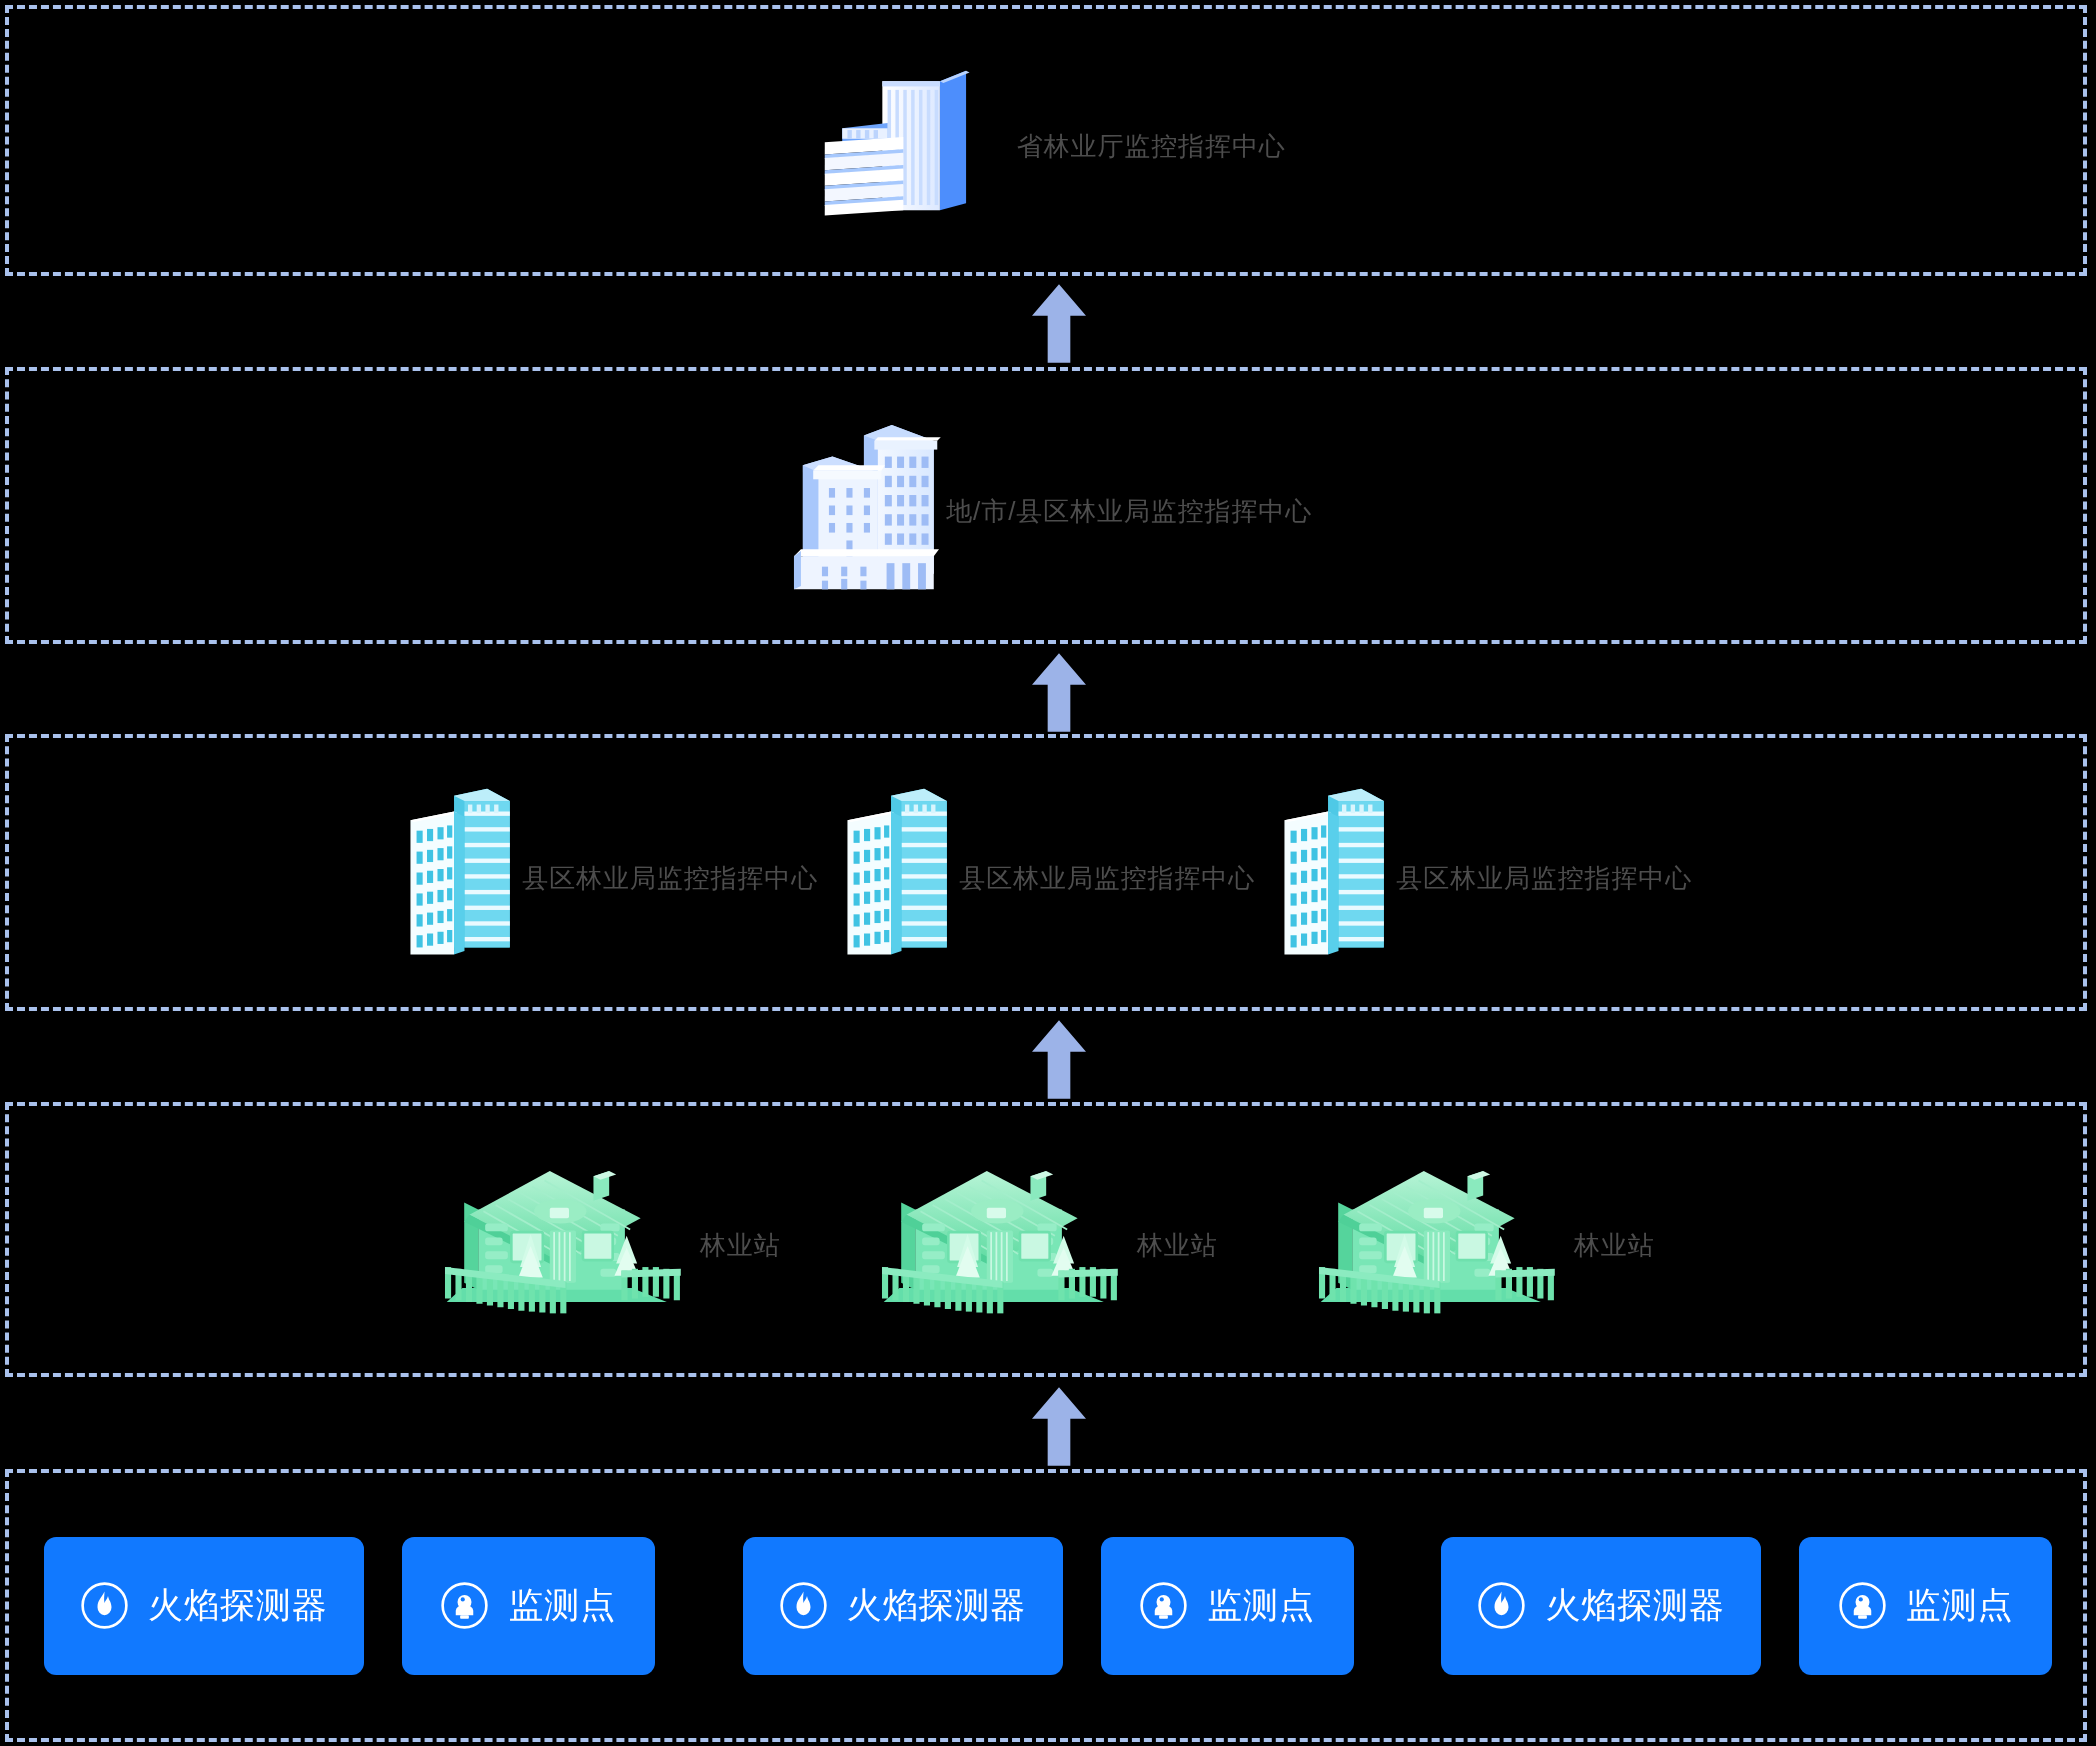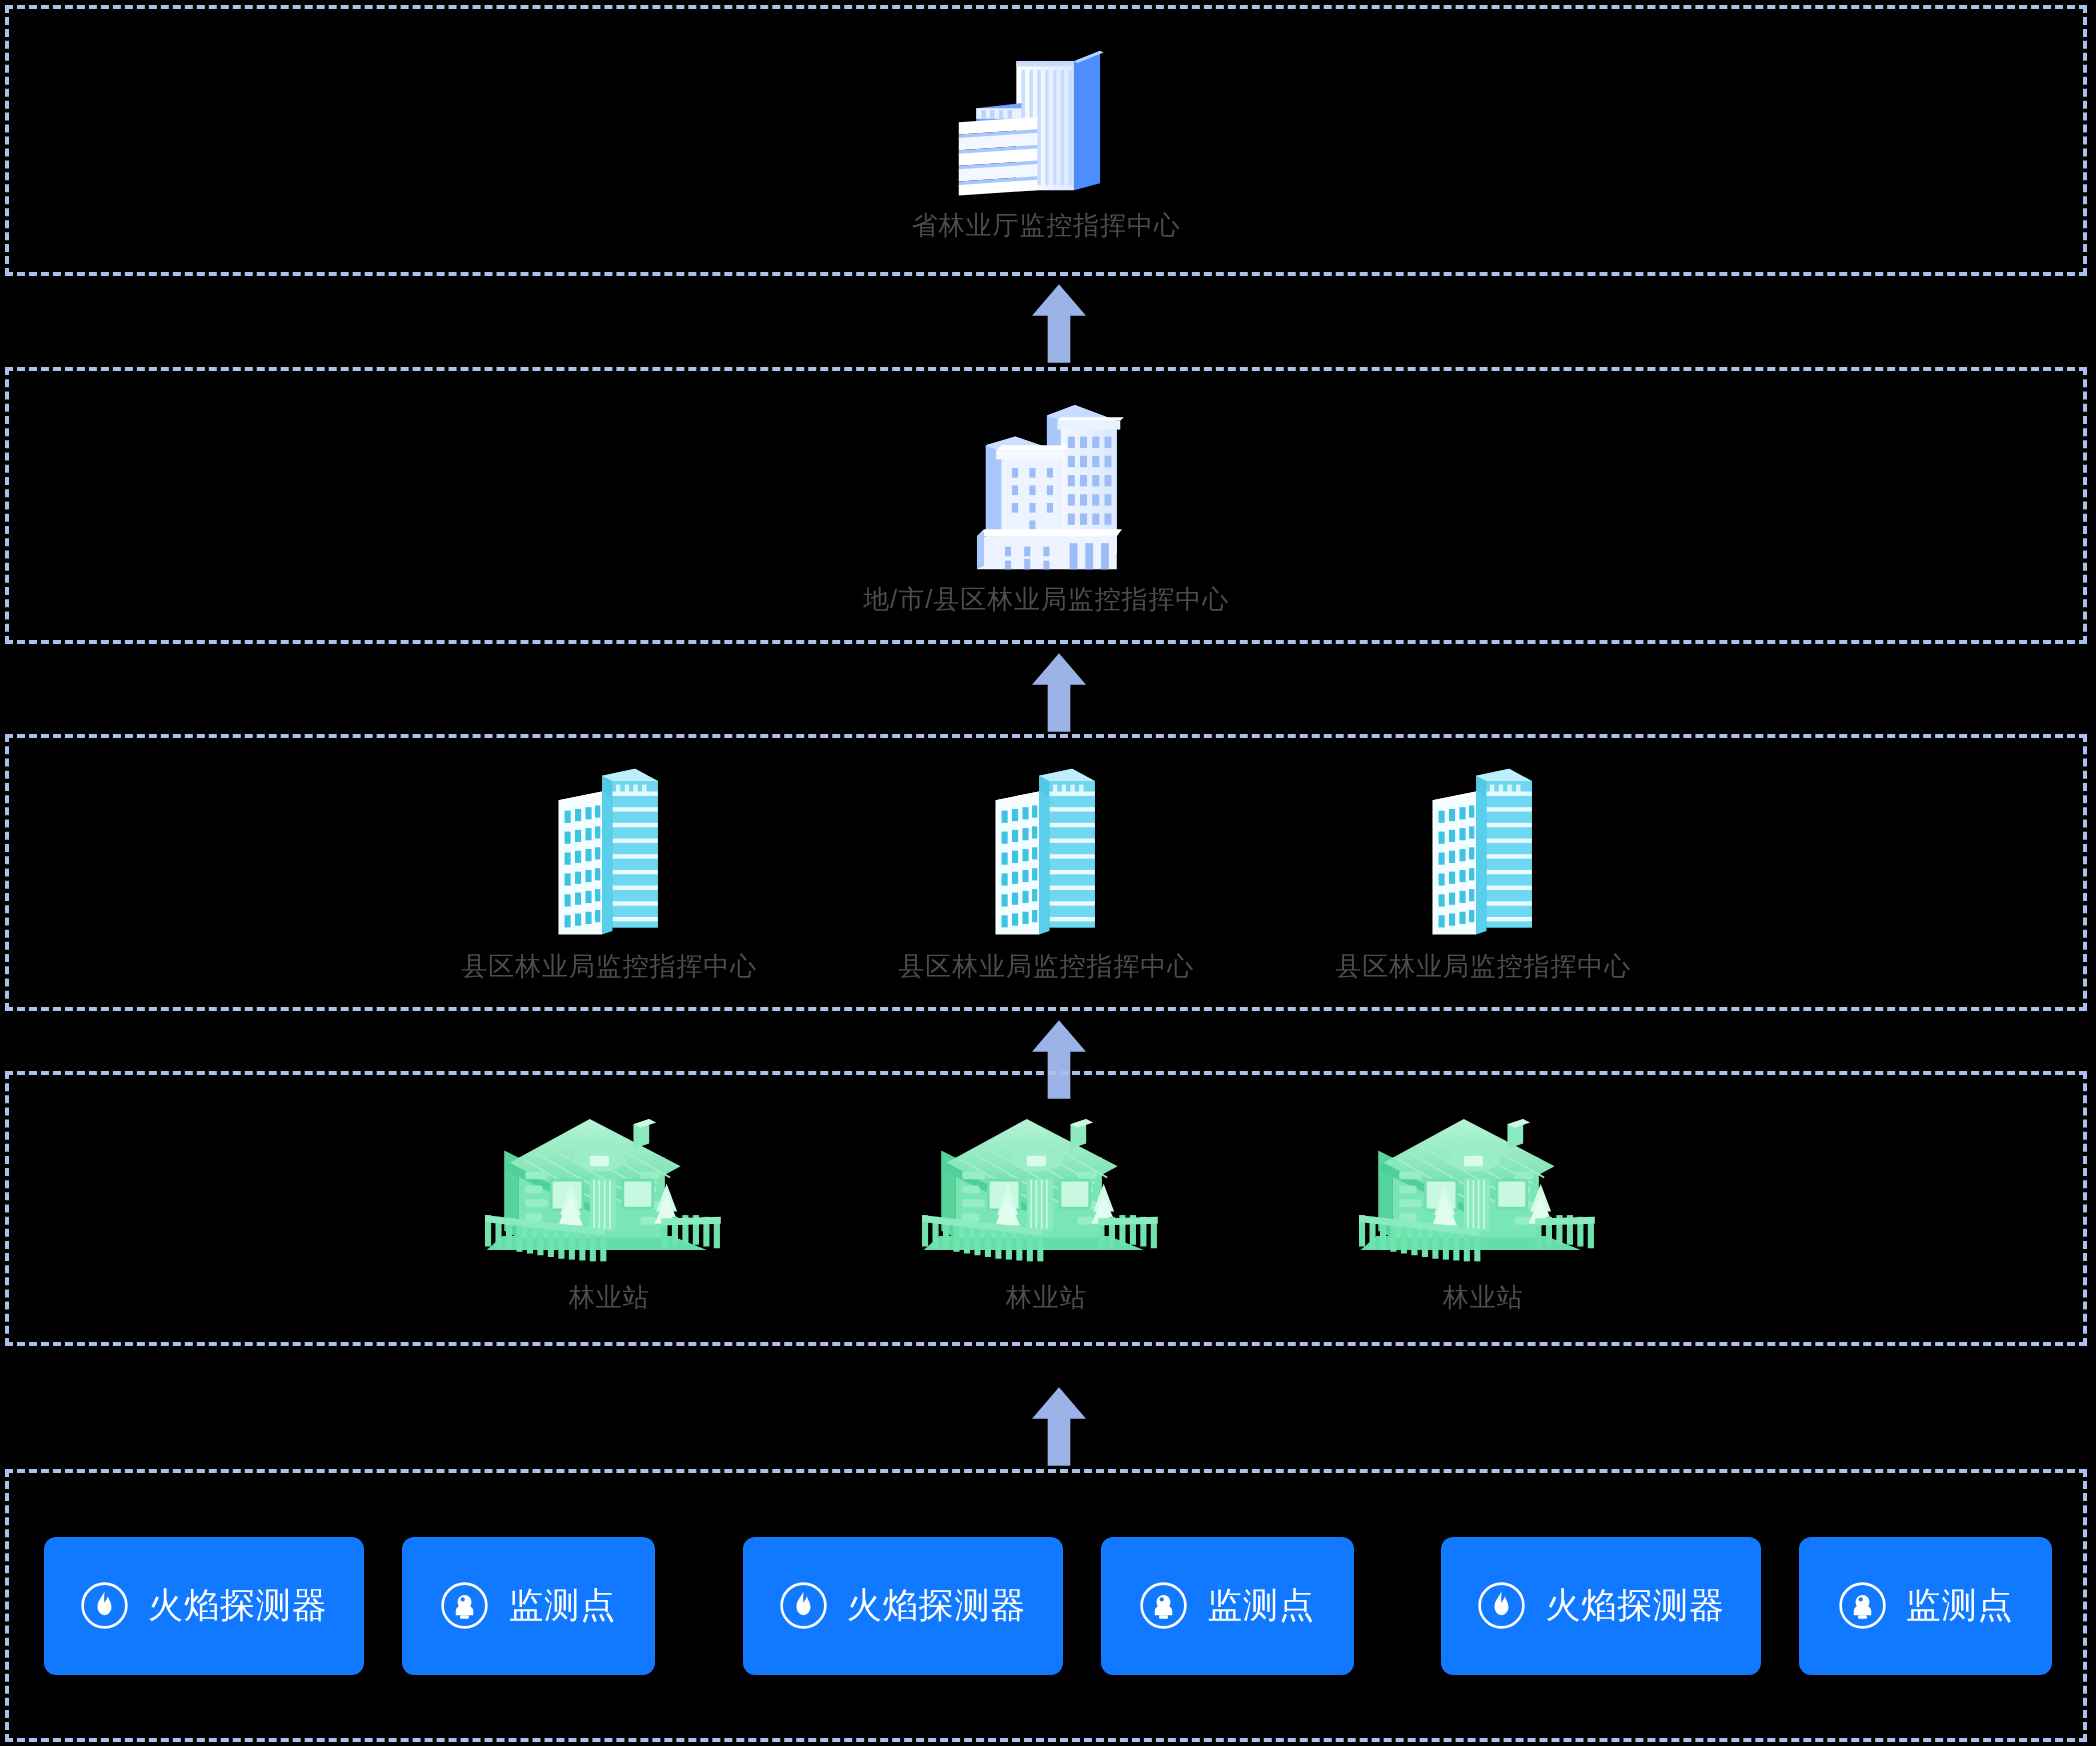--- a/index.html
+++ b/index.html
@@ -29,38 +29,38 @@
     position: absolute;
     left: 5.2px;
     width: 2082px;
     box-sizing: border-box;
     border: 4.4px dashed #a9c1ec;
     background: transparent;
   }
   .tier-1 { top: 5.2px;    height: 271px; }
   .tier-2 { top: 367px;  height: 277px; }
   .tier-3 { top: 734px;  height: 277px; }
-  .tier-4 { top: 1071px; height: 275px; }
+  .tier-4 { top: 1102px; height: 275px; }
   .tier-5 { top: 1469px; height: 273px; }
 
   
   .nodes {
     position: absolute;
     left: 0; top: 0;
     width: 100%;
     height: 100%;
     display: flex;
     align-items: center;
     justify-content: center;
   }
   .nodes.single { justify-content: center; }
 
   .node {
     display: flex;
-    flex-direction: column;
+    flex-direction: row;
     align-items: center;
     justify-content: center;
     width: 437px;
   }
   .node-art {
     display: block;
     line-height: 0;
   }
   .node-label {
     margin-top: 12.2px;

